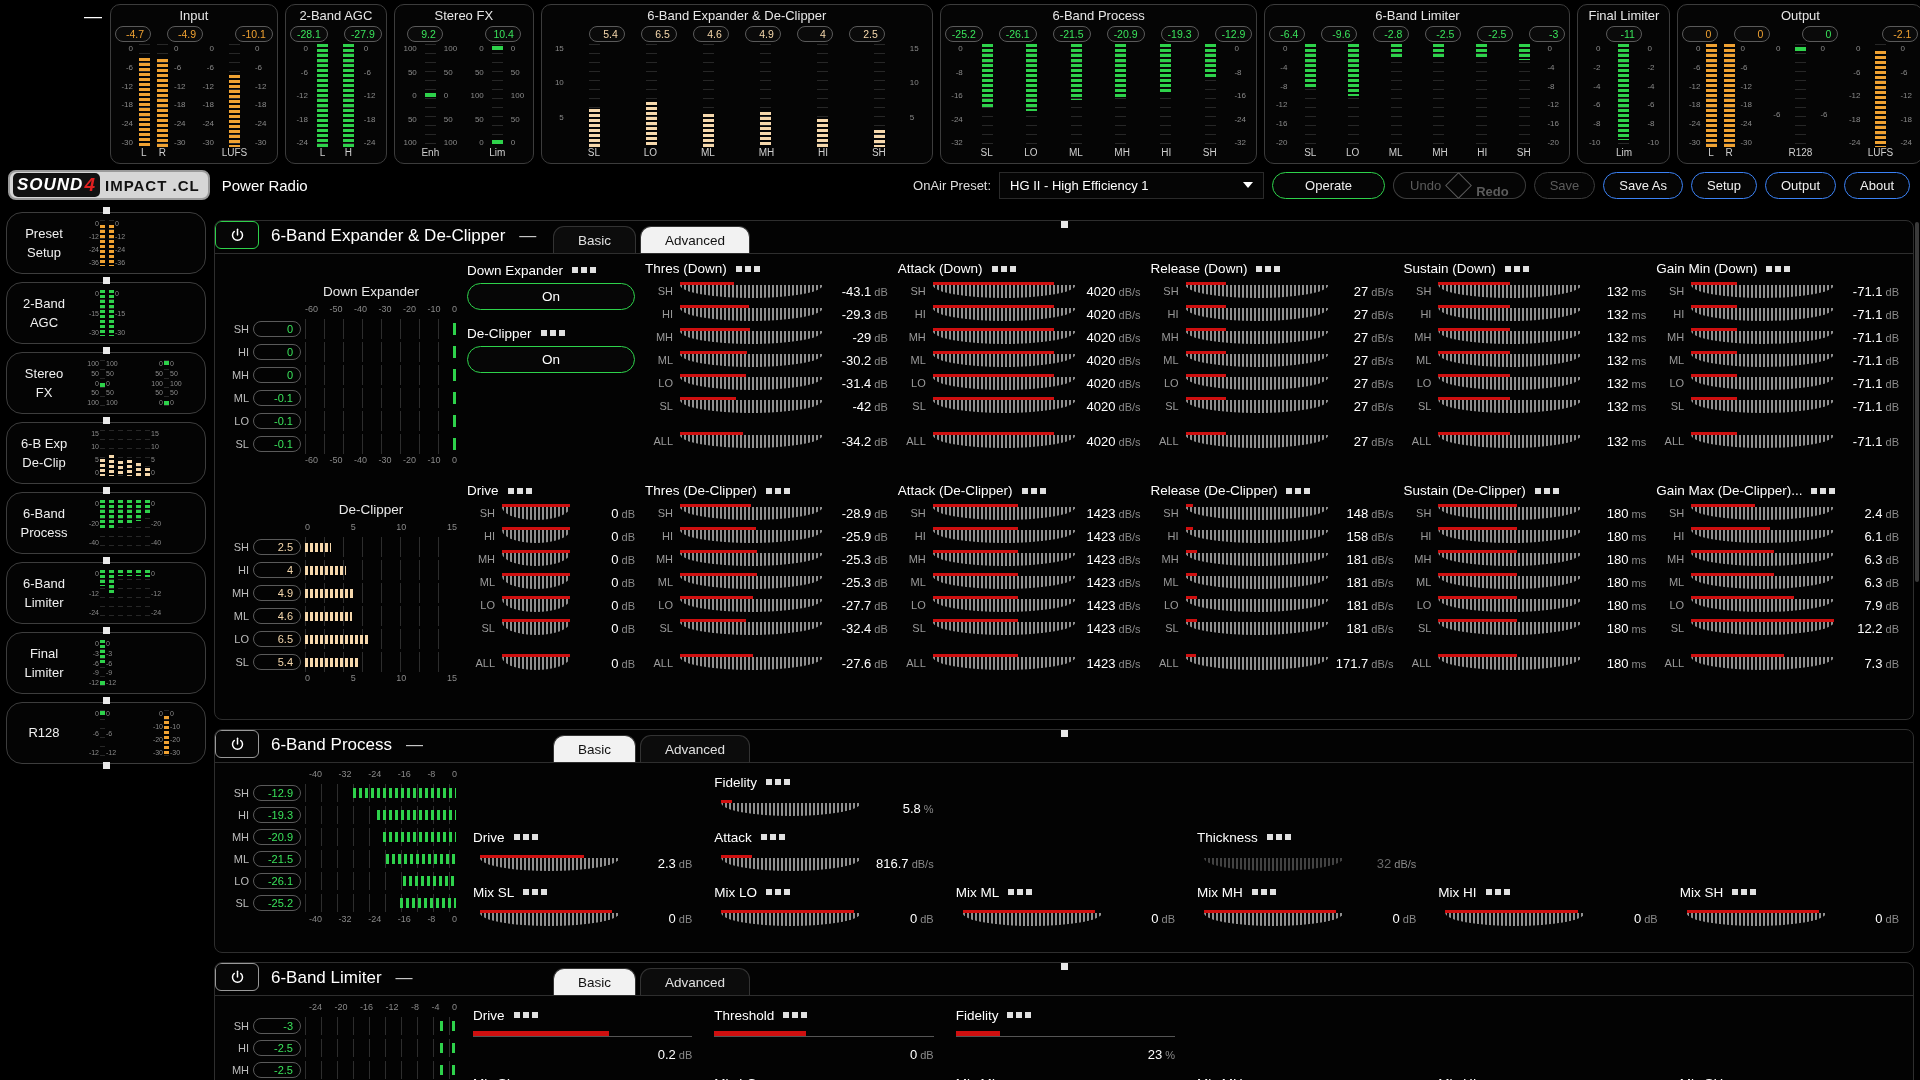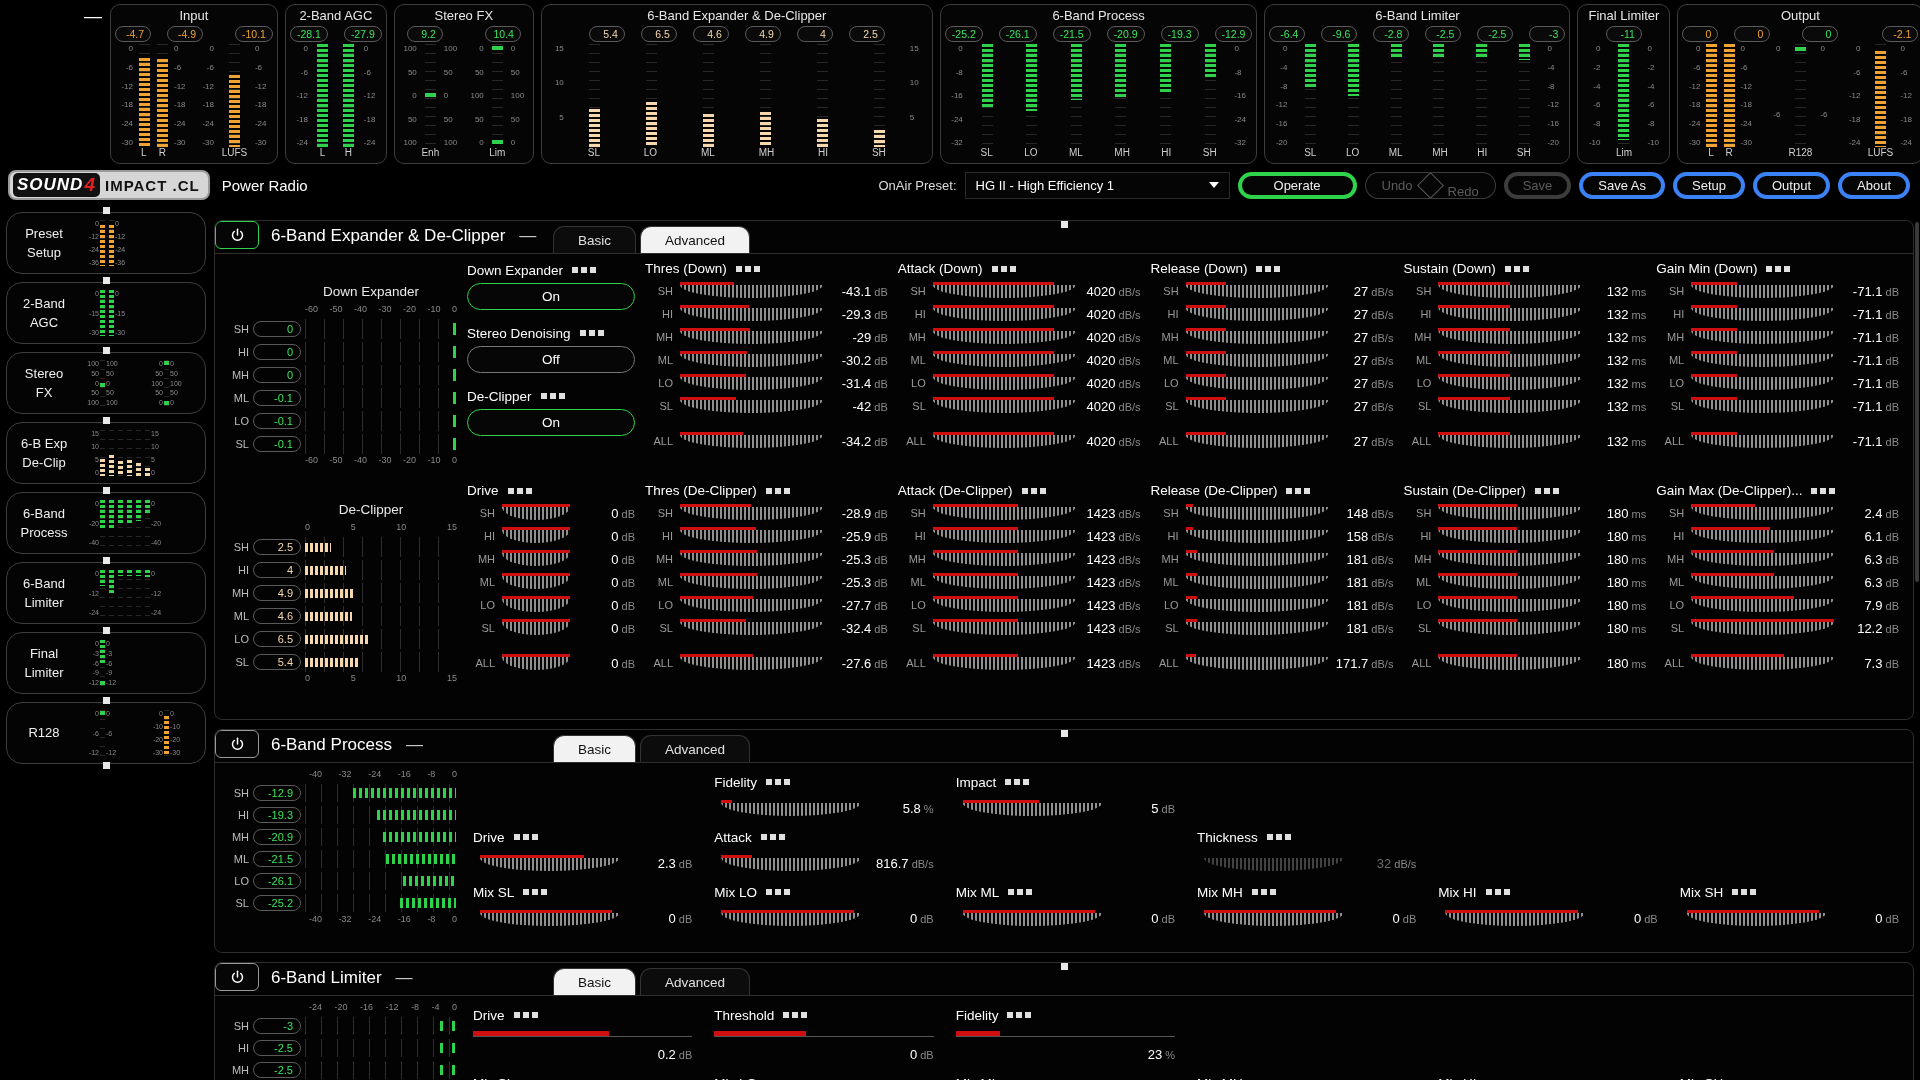--- a/index.html
+++ b/index.html
@@ -49,29 +49,29 @@
     font-size:17px; padding:1px 4px; letter-spacing:1px; display:flex; align-items:center;}
   .logo-four { color:#e02020; font-size:19px; margin-left:1px;}
   .logo-impact { color:#111; font-weight:bold; font-size:15px; padding:0 5px; letter-spacing:1px;}
   .station { margin-left:12px; font-size:15px; color:#fff; }
   .tb-right { margin-left:auto; display:flex; align-items:center; gap:8px; }
   .onair-label { font-size:13px; color:#ddd; }
   .preset-select { width:265px; height:27px; background:#050505; border:1px solid #2a2a2a;
     color:#fff; font-size:13px; display:flex; align-items:center; padding:0 10px; }
   .preset-caret { margin-left:auto; width:0; height:0; border-left:5px solid transparent;
     border-right:5px solid transparent; border-top:6px solid #fff; }
-  .tbtn { height:27px; border:4px solid #3b82f6; border-radius:14px; background:#050505;
+  .tbtn { height:27px; border:1px solid #3b82f6; border-radius:14px; background:#050505;
     color:#f0f0f0; font-size:13px; padding:0 15px; display:flex; align-items:center; white-space:nowrap;}
   .tbtn.operate { border-color:#2ed24b; padding:0 32px; }
   .tbtn.dim { color:#5c5c5c; border-color:#3c3c3c; }
   .undoredo { display:flex; align-items:center; }
   .undoredo .half { height:27px; border:1px solid #3c3c3c; color:#5c5c5c; font-size:13px;
     display:flex; align-items:center; background:#050505;}
   .undoredo .half.u { border-radius:14px 0 0 14px; padding:0 18px 0 16px; border-right:none;}
-  .undoredo .half.r { border-radius:0 14px 14px 0; padding:12px 16px 0 18px; border-left:none;}
+  .undoredo .half.r { border-radius:0 14px 14px 0; padding:12px 16px 0 18px; border-left:none;font-weight:bold;}
   .diamond { width:19px; height:19px; border:1px solid #5a5a5a; background:#050505;
     transform:rotate(45deg); margin:0 -10px; z-index:2; }
 
   
   #sidebar { position:absolute; left:6px; top:212px; width:200px; }
   .sb-item { position:relative; height:62px; border:1px solid #3d3d3d; border-radius:16px;
     margin-bottom:8px; display:flex; align-items:center; background:#040404; }
   .sb-item::before { content:""; position:absolute; top:-6px; left:50%; margin-left:-3px;
     width:7px; height:7px; background:#e8e8e8; }
   .sb-item:last-child::after { content:""; position:absolute; bottom:-6px; left:50%; margin-left:-3px;
@@ -1141,31 +1141,20 @@
                 <span class="dots">
                   <i></i>
                   <i></i>
                   <i></i>
                 </span>
               </div>
               <div class="tgl-btn on">On</div>
             </div>
             <div class="tglgrp">
               <div class="tgl-label">
-                <span>Stereo Denoising</span>
-                <span class="dots">
-                  <i></i>
-                  <i></i>
-                  <i></i>
-                </span>
-              </div>
-              <div class="tgl-btn">Off</div>
-            </div>
-            <div class="tglgrp">
-              <div class="tgl-label">
                 <span>De-Clipper</span>
                 <span class="dots">
                   <i></i>
                   <i></i>
                   <i></i>
                 </span>
               </div>
               <div class="tgl-btn on">On</div>
             </div>
           </div>
@@ -1993,37 +1982,20 @@
                 <i></i>
                 <i></i>
               </span>
             </div>
             <div class="pctrl-body">
               <div class="knob">
                 <div class="arc"></div>
                 <div class="red" style="width: 8%;"></div>
               </div>
               <span class="kval"><span class="kvnum">5.8</span><span class="kvunit">&nbsp;%</span></span>
-            </div>
-          </div>
-          <div class="pctrl" style="grid-area: 1 / 3;">
-            <div class="khead">
-              <span>Impact</span>
-              <span class="dots">
-                <i></i>
-                <i></i>
-                <i></i>
-              </span>
-            </div>
-            <div class="pctrl-body">
-              <div class="knob">
-                <div class="arc"></div>
-                <div class="red" style="width: 55%;"></div>
-              </div>
-              <span class="kval"><span class="kvnum">5</span><span class="kvunit">&nbsp;dB</span></span>
             </div>
           </div>
           <div class="pctrl" style="grid-area: 2 / 1;">
             <div class="khead">
               <span>Drive</span>
               <span class="dots">
                 <i></i>
                 <i></i>
                 <i></i>
               </span>

